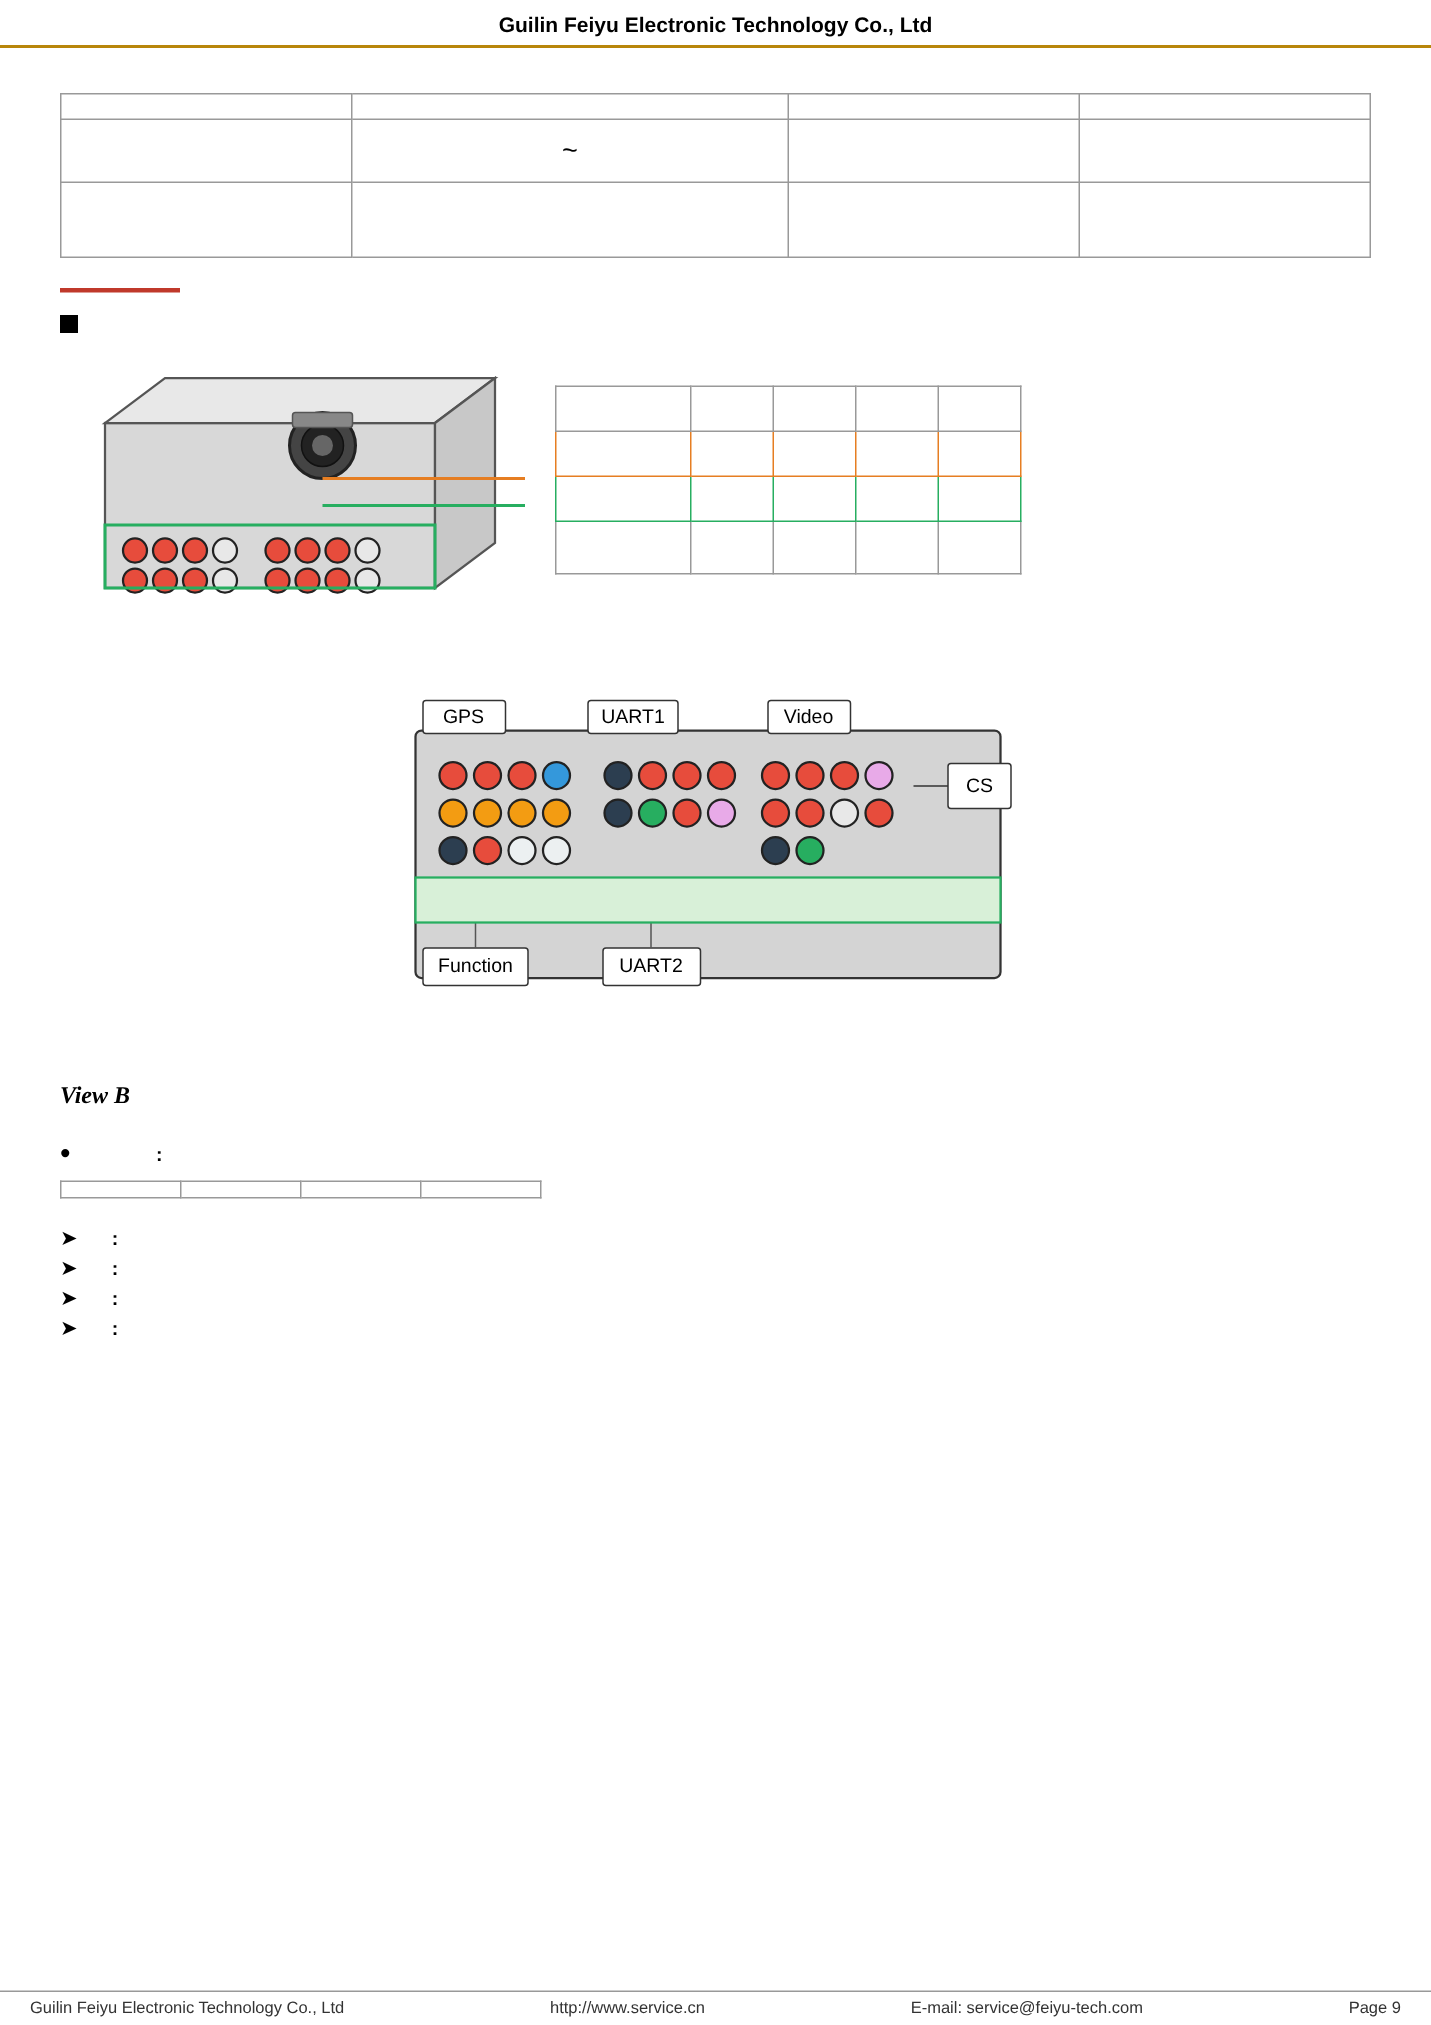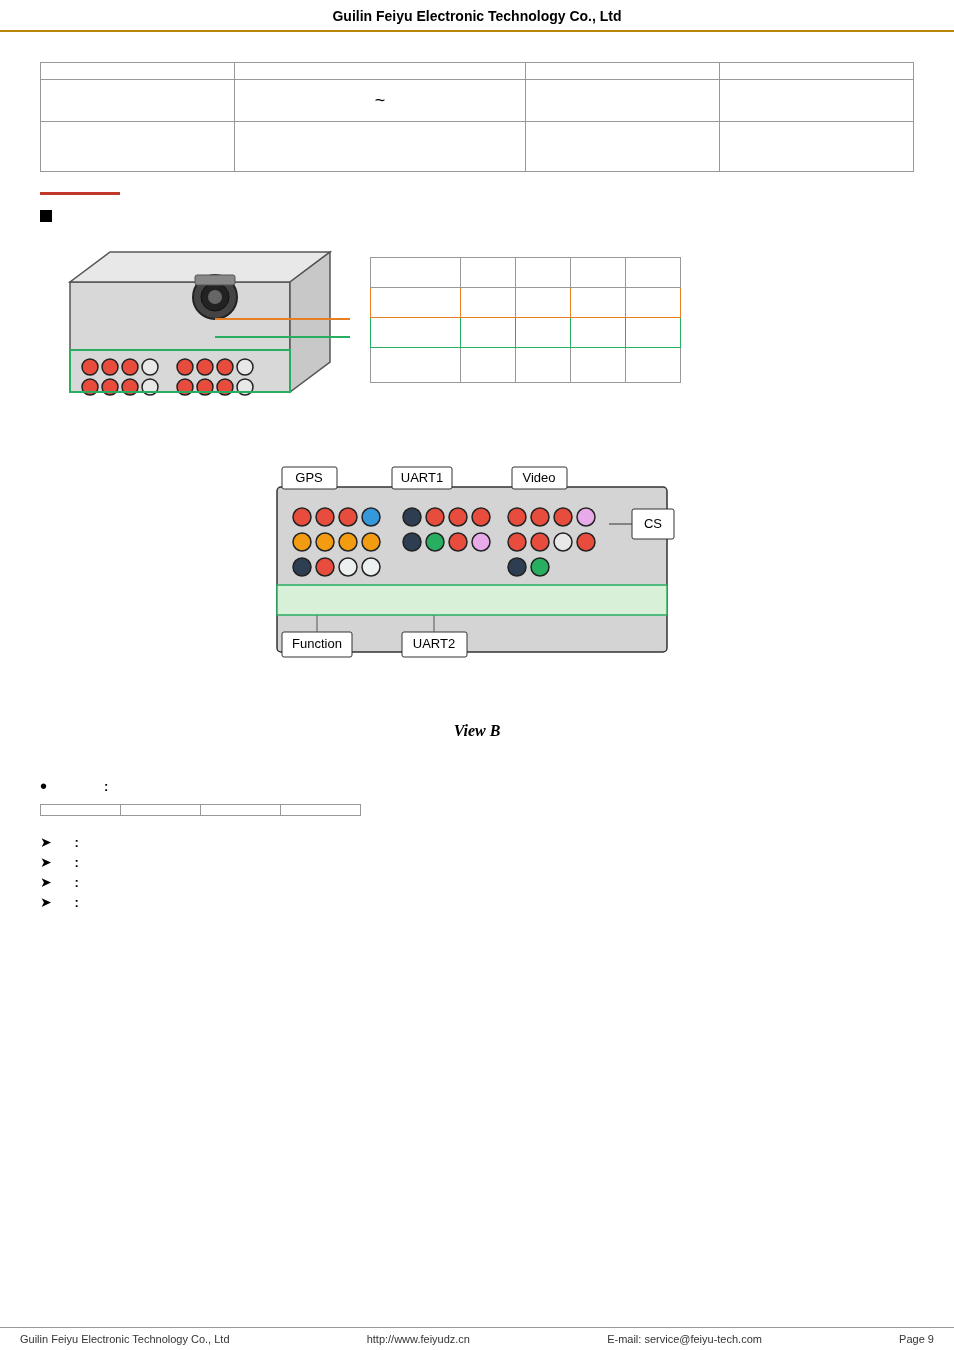--- a/index.html
+++ b/index.html
@@ -99,21 +99,21 @@
     }
     .diagram-right-table .orange-row td {
       border-color: #e67e22;
     }
     .diagram-right-table .green-row td {
       border-color: #27ae60;
     }
 
     
     .view-b-container {
-      margin: 15px 0 36px;
+      margin: 15px 0 19px;
       position: relative;
     }
 
     
     .bottom-section {
       margin-top: 15px;
     }
     .bullet-line {
       display: flex;
       align-items: center;
@@ -159,21 +159,21 @@
       height: 180px;
     }
 
     
     .viewb-svg {
       display: block;
       margin: 0 auto;
     }
 
     .view-b-title {
-      text-align: center;
+      text-align: left;
       font-style: italic;
       font-size: 16px;
       font-weight: bold;
       margin-top: 5px;
       font-family: 'Times New Roman', serif;
     }
   </style>
 </head>
 <body>
 
@@ -409,16 +409,16 @@
       <span class="arrow-symbol">➤</span>
       <span>&nbsp;&nbsp;&nbsp;</span>
       <span class="colon-label">:</span>
     </div>
 
   </div>
 </div>
 
 <div class="footer">
   <span>Guilin Feiyu Electronic Technology Co., Ltd</span>
-  <span>http://www.feiyudz.cn</span>
+  <span>http://www.service.cn</span>
   <span>E-mail: service@feiyu-tech.com</span>
   <span>Page 9</span>
 </div>
 
 </body></html>

